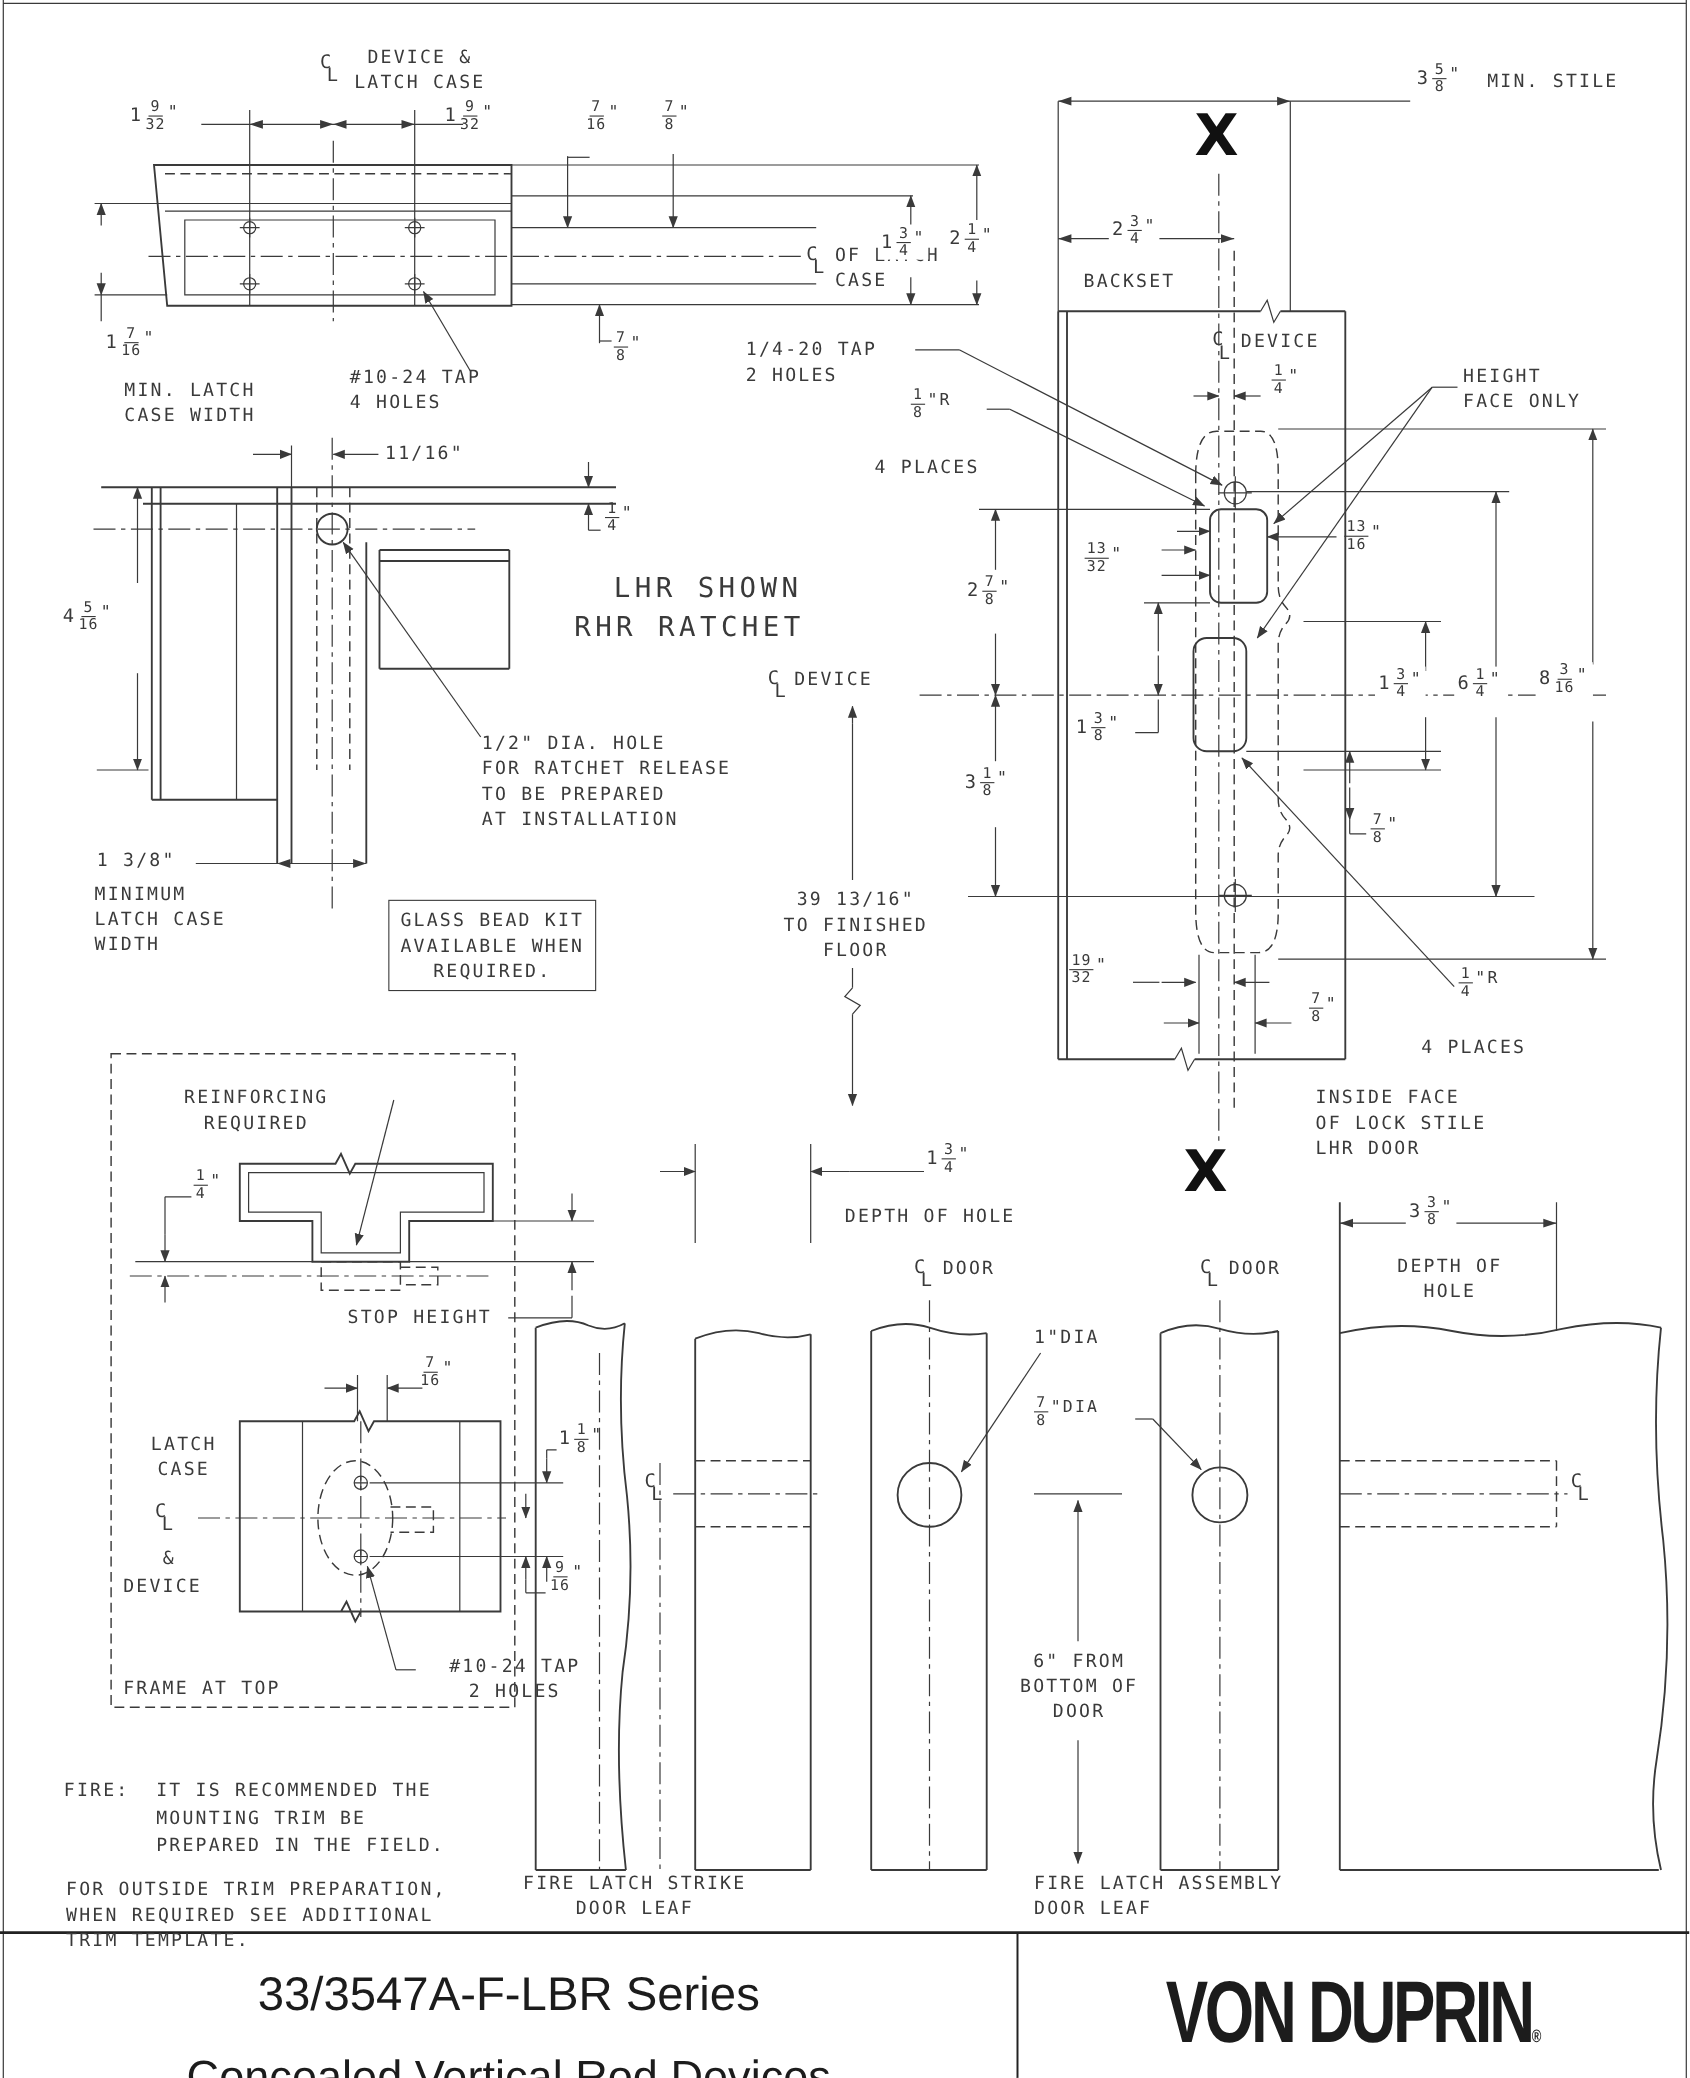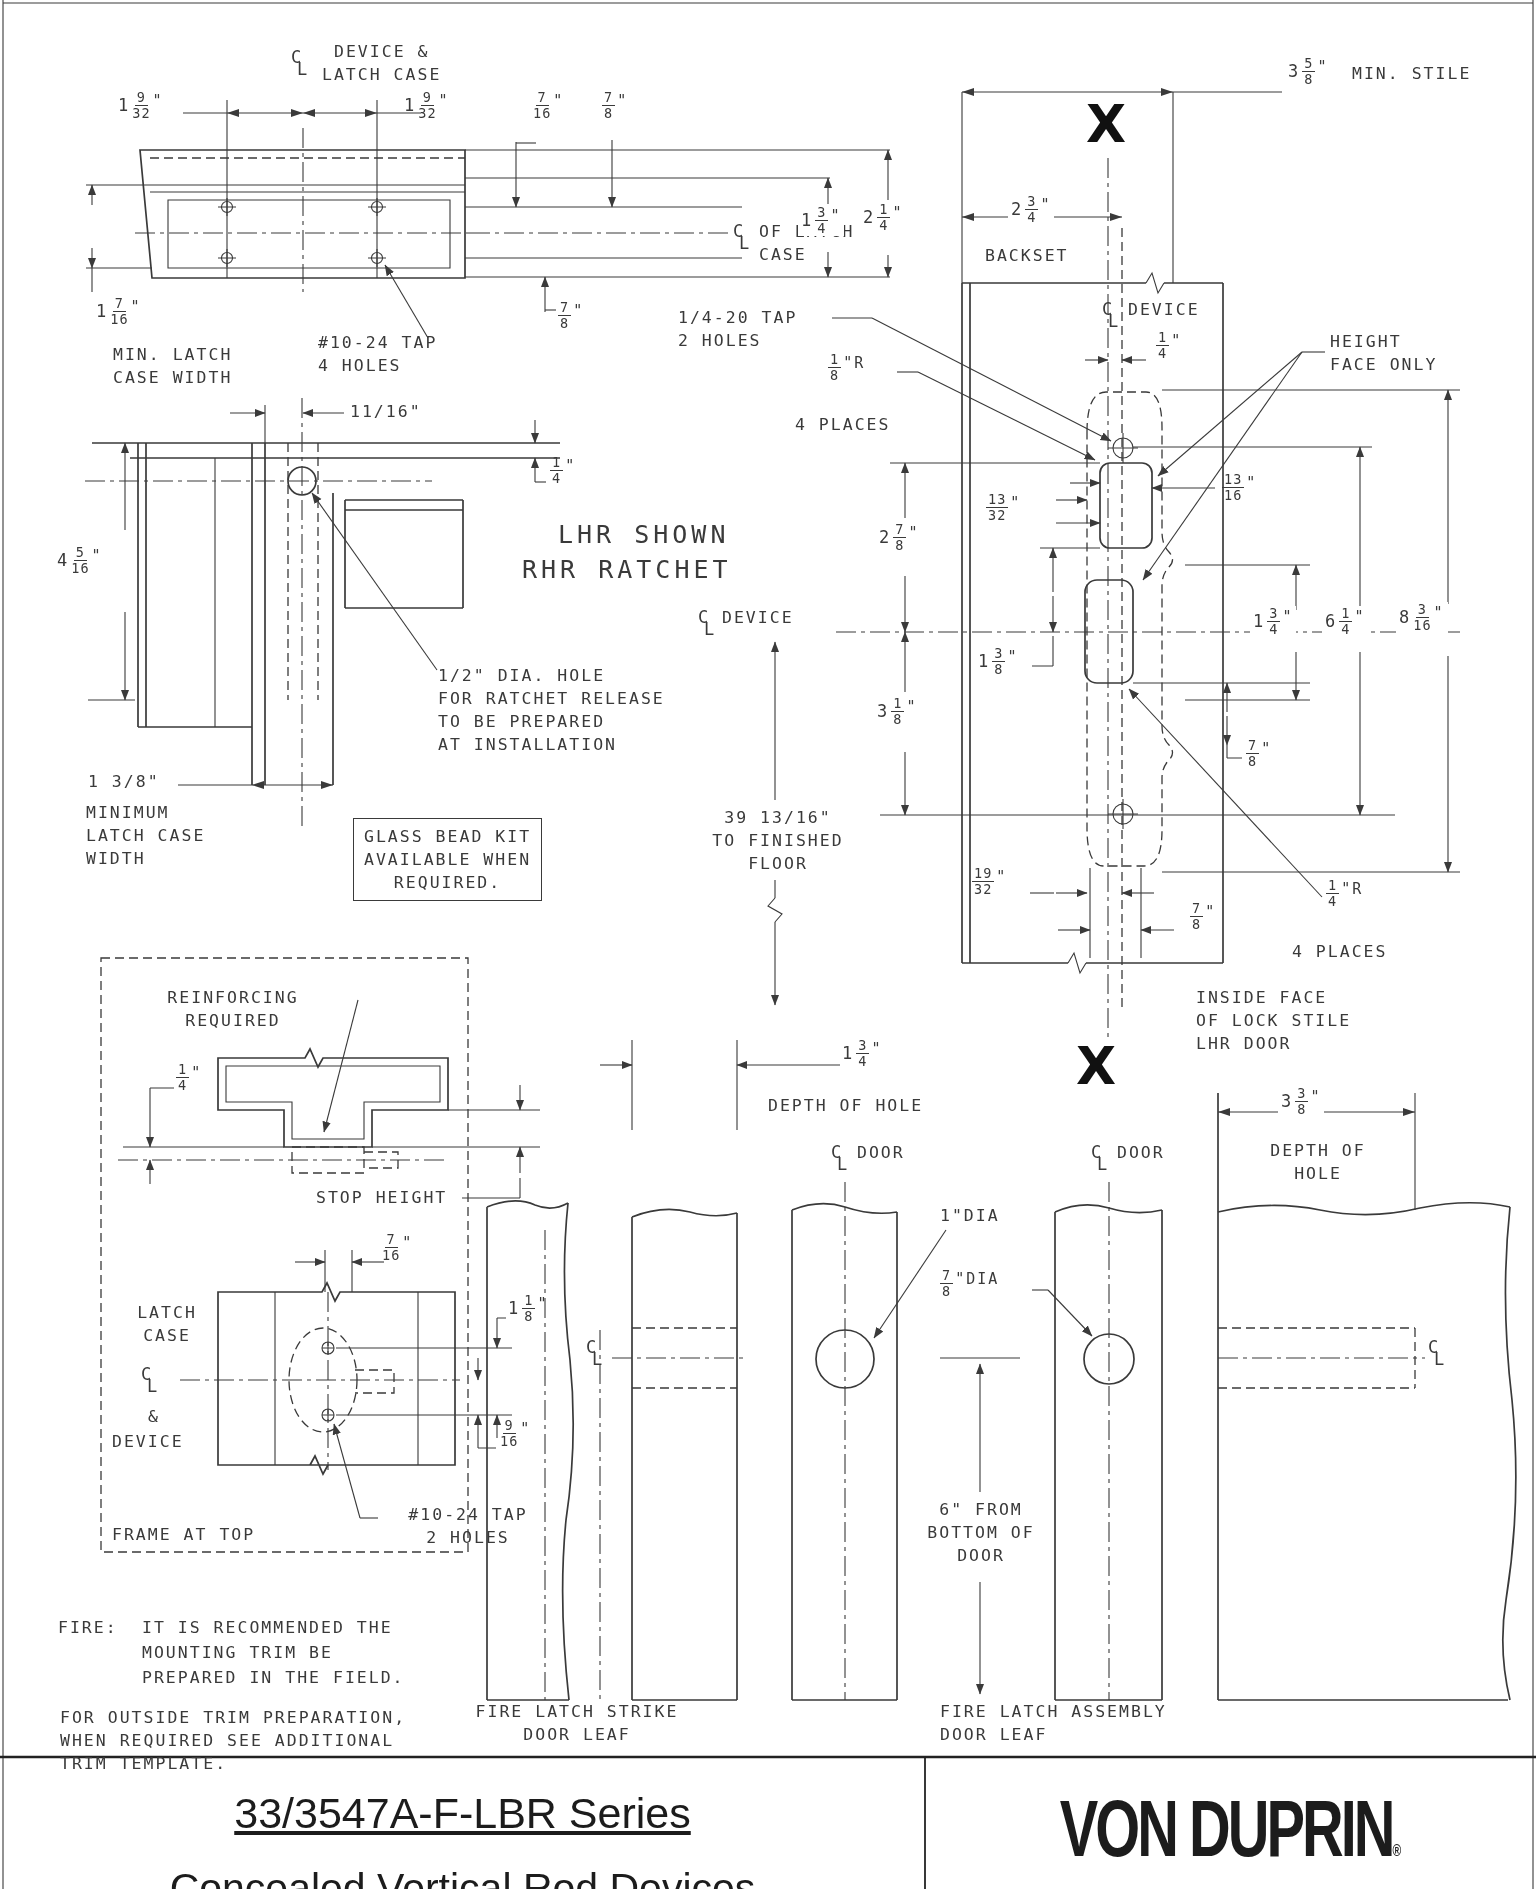--- a/index.html
+++ b/index.html
@@ -21,21 +21,21 @@
   .fr .f2{display:inline-flex;flex-direction:column;align-items:center;font-size:13.5px;line-height:15px;letter-spacing:1px;}
   .fr .n{border-bottom:1.4px solid #3a3a3a;padding:0 2px;}
   .fr .u{font-size:15px;margin-left:2px;align-self:flex-start;}
   
   .clsym{position:relative;display:inline-block;width:16px;height:32px;vertical-align:top;}
   .clsym .cc{position:absolute;left:0;top:0;font-size:17px;letter-spacing:0;}
   .clsym .cl2{position:absolute;left:6px;top:12px;font-size:17px;letter-spacing:0;}
   .box{border:1.6px solid #3a3a3a;padding:6px 10px;text-align:center;}
   .titlebar{position:absolute;left:0;top:1757px;width:1536px;height:132px;z-index:3;
             font-family:"Liberation Sans",sans-serif;color:#1c1c1c;}
-  .series{position:absolute;left:0;top:32px;width:925px;text-align:center;font-size:43px;font-weight:500;text-decoration:underline;}
+  .series{position:absolute;left:0;top:32px;width:925px;text-align:center;font-size:43px;font-weight:500;}
   .series2{position:absolute;left:0;top:108px;width:925px;text-align:center;font-size:41px;font-weight:500;}
   .brand{position:absolute;left:925px;top:26px;width:611px;text-align:center;font-size:78px;font-weight:bold;
          letter-spacing:-4px;transform:scale(0.74,1.02);transform-origin:center top;white-space:nowrap;}
   .brand .reg{font-size:16px;letter-spacing:0;vertical-align:baseline;}
 </style>
 </head>
 <body>
 
 <div class="page">
 

